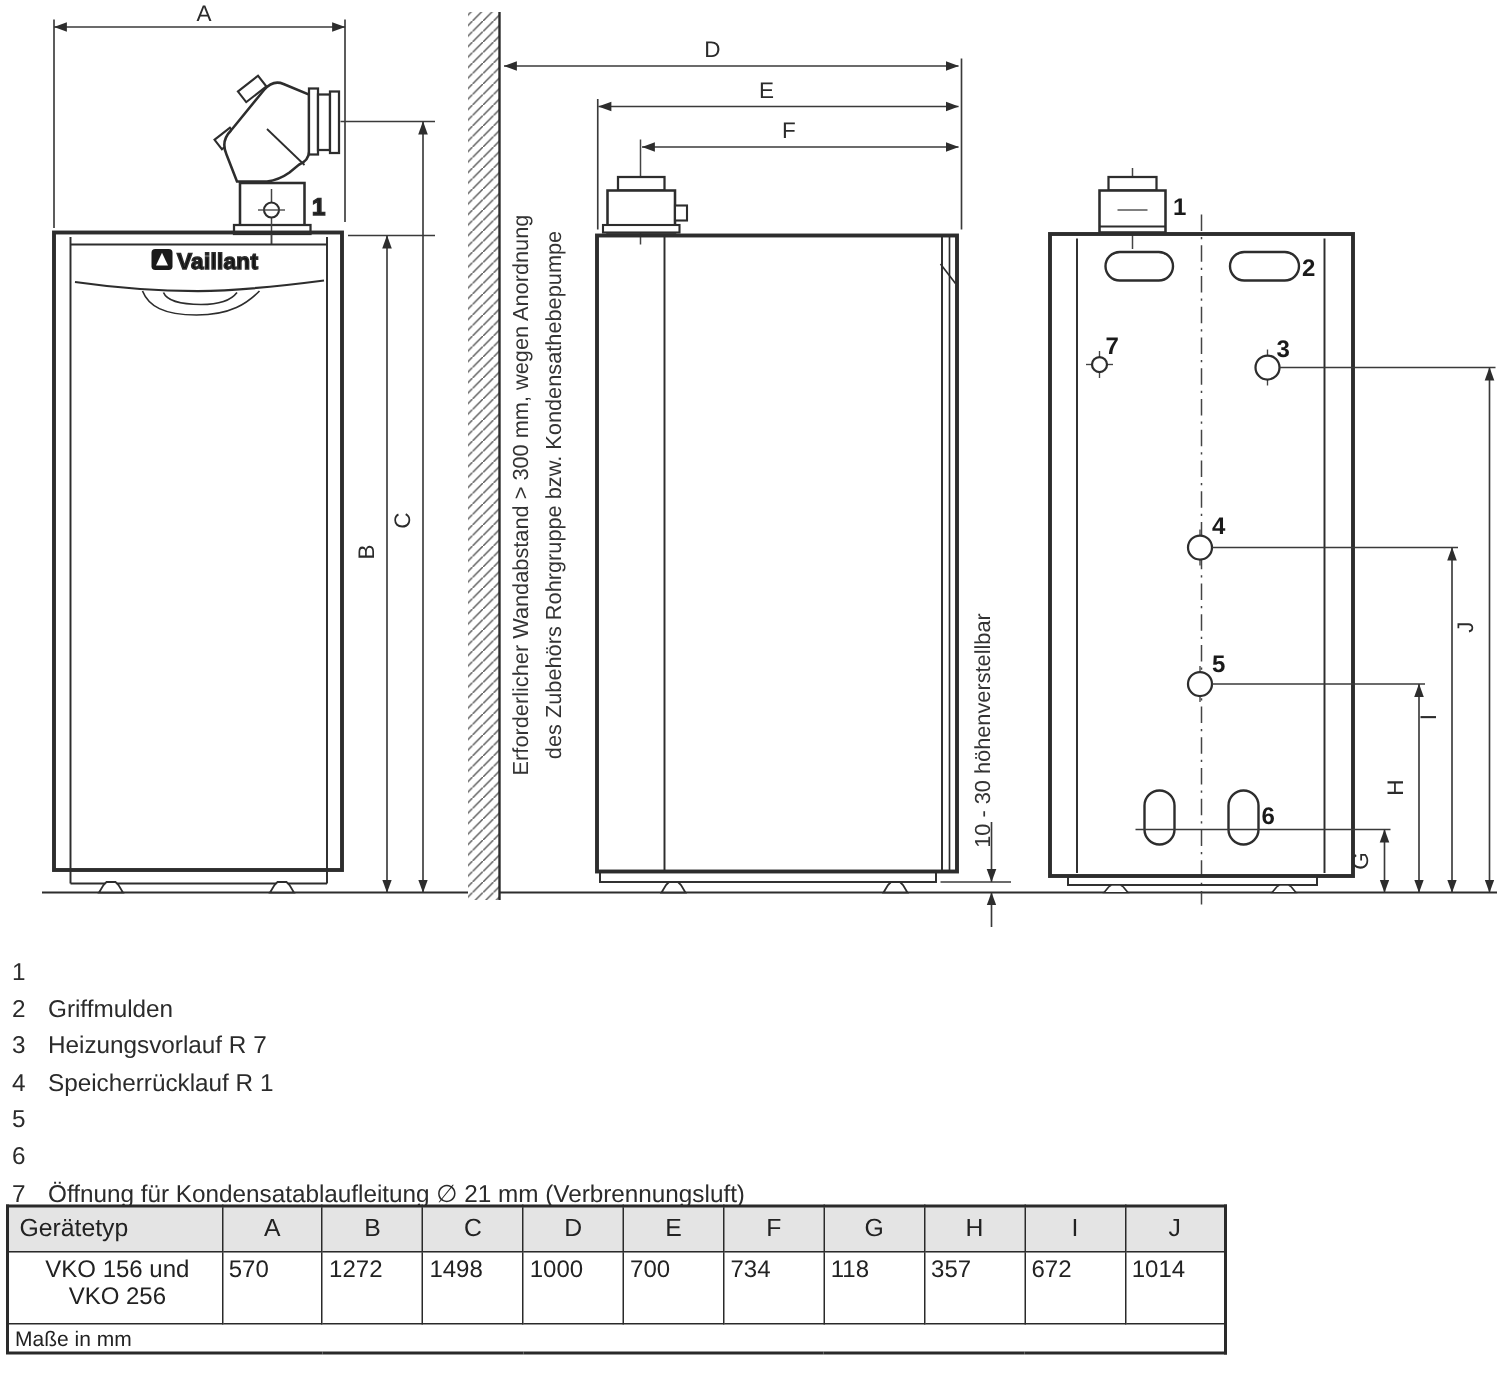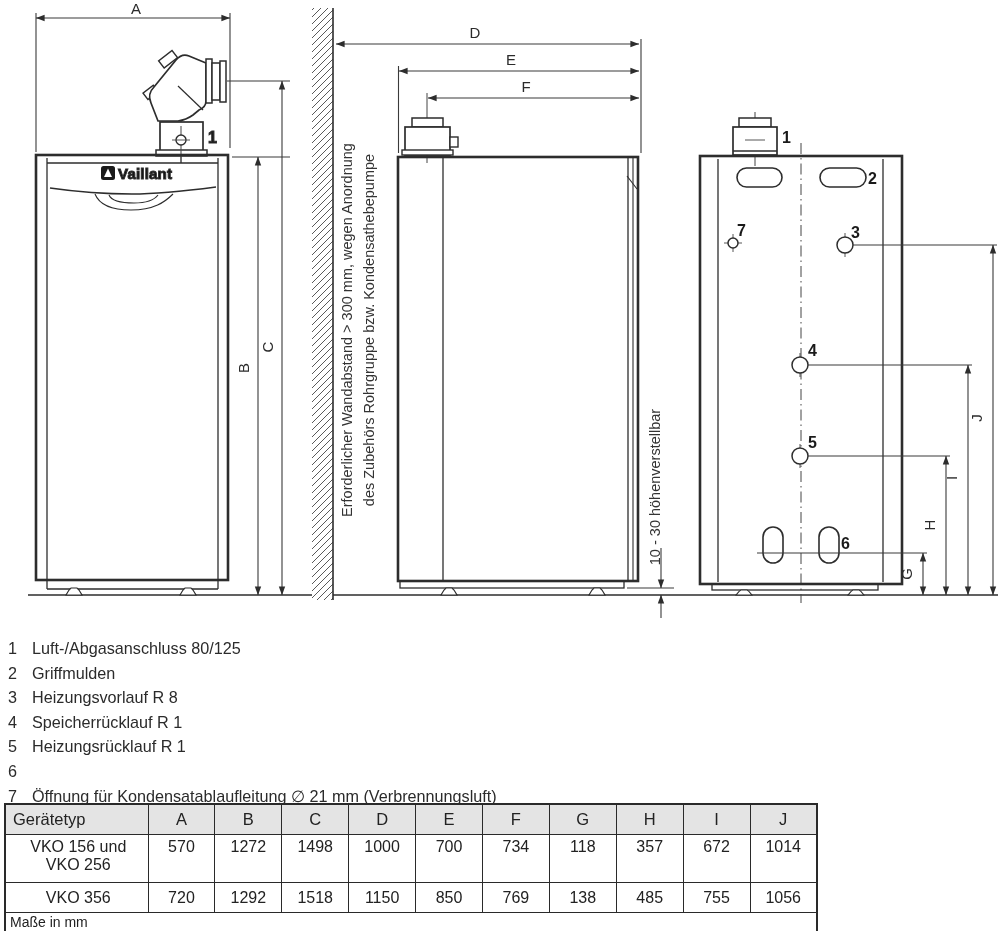--- a/index.html
+++ b/index.html
@@ -14,21 +14,21 @@
   .legend{position:absolute;left:8px;top:636px;width:700px;}
   .lg-row{display:flex;font-size:16.2px;line-height:24.6px;color:#2b2b2b;}
   .lg-num{width:24px;flex:0 0 24px;}
   
   .dims{position:absolute;left:4px;top:803px;width:812px;border-collapse:collapse;table-layout:fixed;
         font-size:16px;color:#222;}
   .dims th,.dims td{border:1.5px solid #2a2a2a;padding:0 4px;margin-left:20px;}
   .dims{border:2px solid #2a2a2a;}
   .dims thead th{background:#e4e4e4;font-weight:normal;font-size:16.5px;height:29px;text-align:center;}
   .dims thead th.first{text-align:left;padding-left:7px;}
-  .dims td{text-align:center;}
+  .dims td{text-align:left;}
   .dims td.type{text-align:center;padding-left:7px;white-space:pre-line;}
   .dims tr.r1 td{height:44px;vertical-align:top;padding-top:3px;}
   .dims tr.r2 td{height:29px;vertical-align:middle;}
   .dims tr.foot td{height:18px;font-size:14px;text-align:left;padding-right:7px;border-left:2px solid #2a2a2a;}
 </style>
 </head>
 <body>
 
 <div class="sheet">
 
@@ -215,37 +215,35 @@
   </g>
   <text class="dl" x="912" y="574" text-anchor="middle" transform="rotate(-90 912 574)">G</text>
   <text class="dl" x="935" y="525" text-anchor="middle" transform="rotate(-90 935 525)">H</text>
   <text class="dl" x="957" y="478" text-anchor="middle" transform="rotate(-90 957 478)">I</text>
   <text class="dl" x="982" y="418" text-anchor="middle" transform="rotate(-90 982 418)">J</text>
 </svg>
 
 <div class="legend">
   <div class="lg-row">
         <span class="lg-num">1</span>
-        <span>Luft-/Abgasanschluss 80/125</span>
       </div>
   <div class="lg-row">
         <span class="lg-num">2</span>
         <span>Griffmulden</span>
       </div>
   <div class="lg-row">
         <span class="lg-num">3</span>
-        <span>Heizungsvorlauf R 8</span>
+        <span>Heizungsvorlauf R 7</span>
       </div>
   <div class="lg-row">
         <span class="lg-num">4</span>
         <span>Speicherrücklauf R 1</span>
       </div>
   <div class="lg-row">
         <span class="lg-num">5</span>
-        <span>Heizungsrücklauf R 1</span>
       </div>
   <div class="lg-row">
         <span class="lg-num">6</span>
       </div>
   <div class="lg-row">
         <span class="lg-num">7</span>
         <span>Öffnung für Kondensatablaufleitung ∅ 21 mm (Verbrennungsluft)</span>
       </div>
 </div>
 
@@ -286,32 +284,19 @@
       <td>1272</td>
       <td>1498</td>
       <td>1000</td>
       <td>700</td>
       <td>734</td>
       <td>118</td>
       <td>357</td>
       <td>672</td>
       <td>1014</td>
     </tr>
-    <tr class="r2">
-      <td class="type">VKO 356</td>
-      <td>720</td>
-      <td>1292</td>
-      <td>1518</td>
-      <td>1150</td>
-      <td>850</td>
-      <td>769</td>
-      <td>138</td>
-      <td>485</td>
-      <td>755</td>
-      <td>1056</td>
-    </tr>
     <tr class="foot">
       <td colspan="11">Maße in mm</td>
     </tr>
   </tbody>
 </table>
 
 </div>
 
 </body></html>

